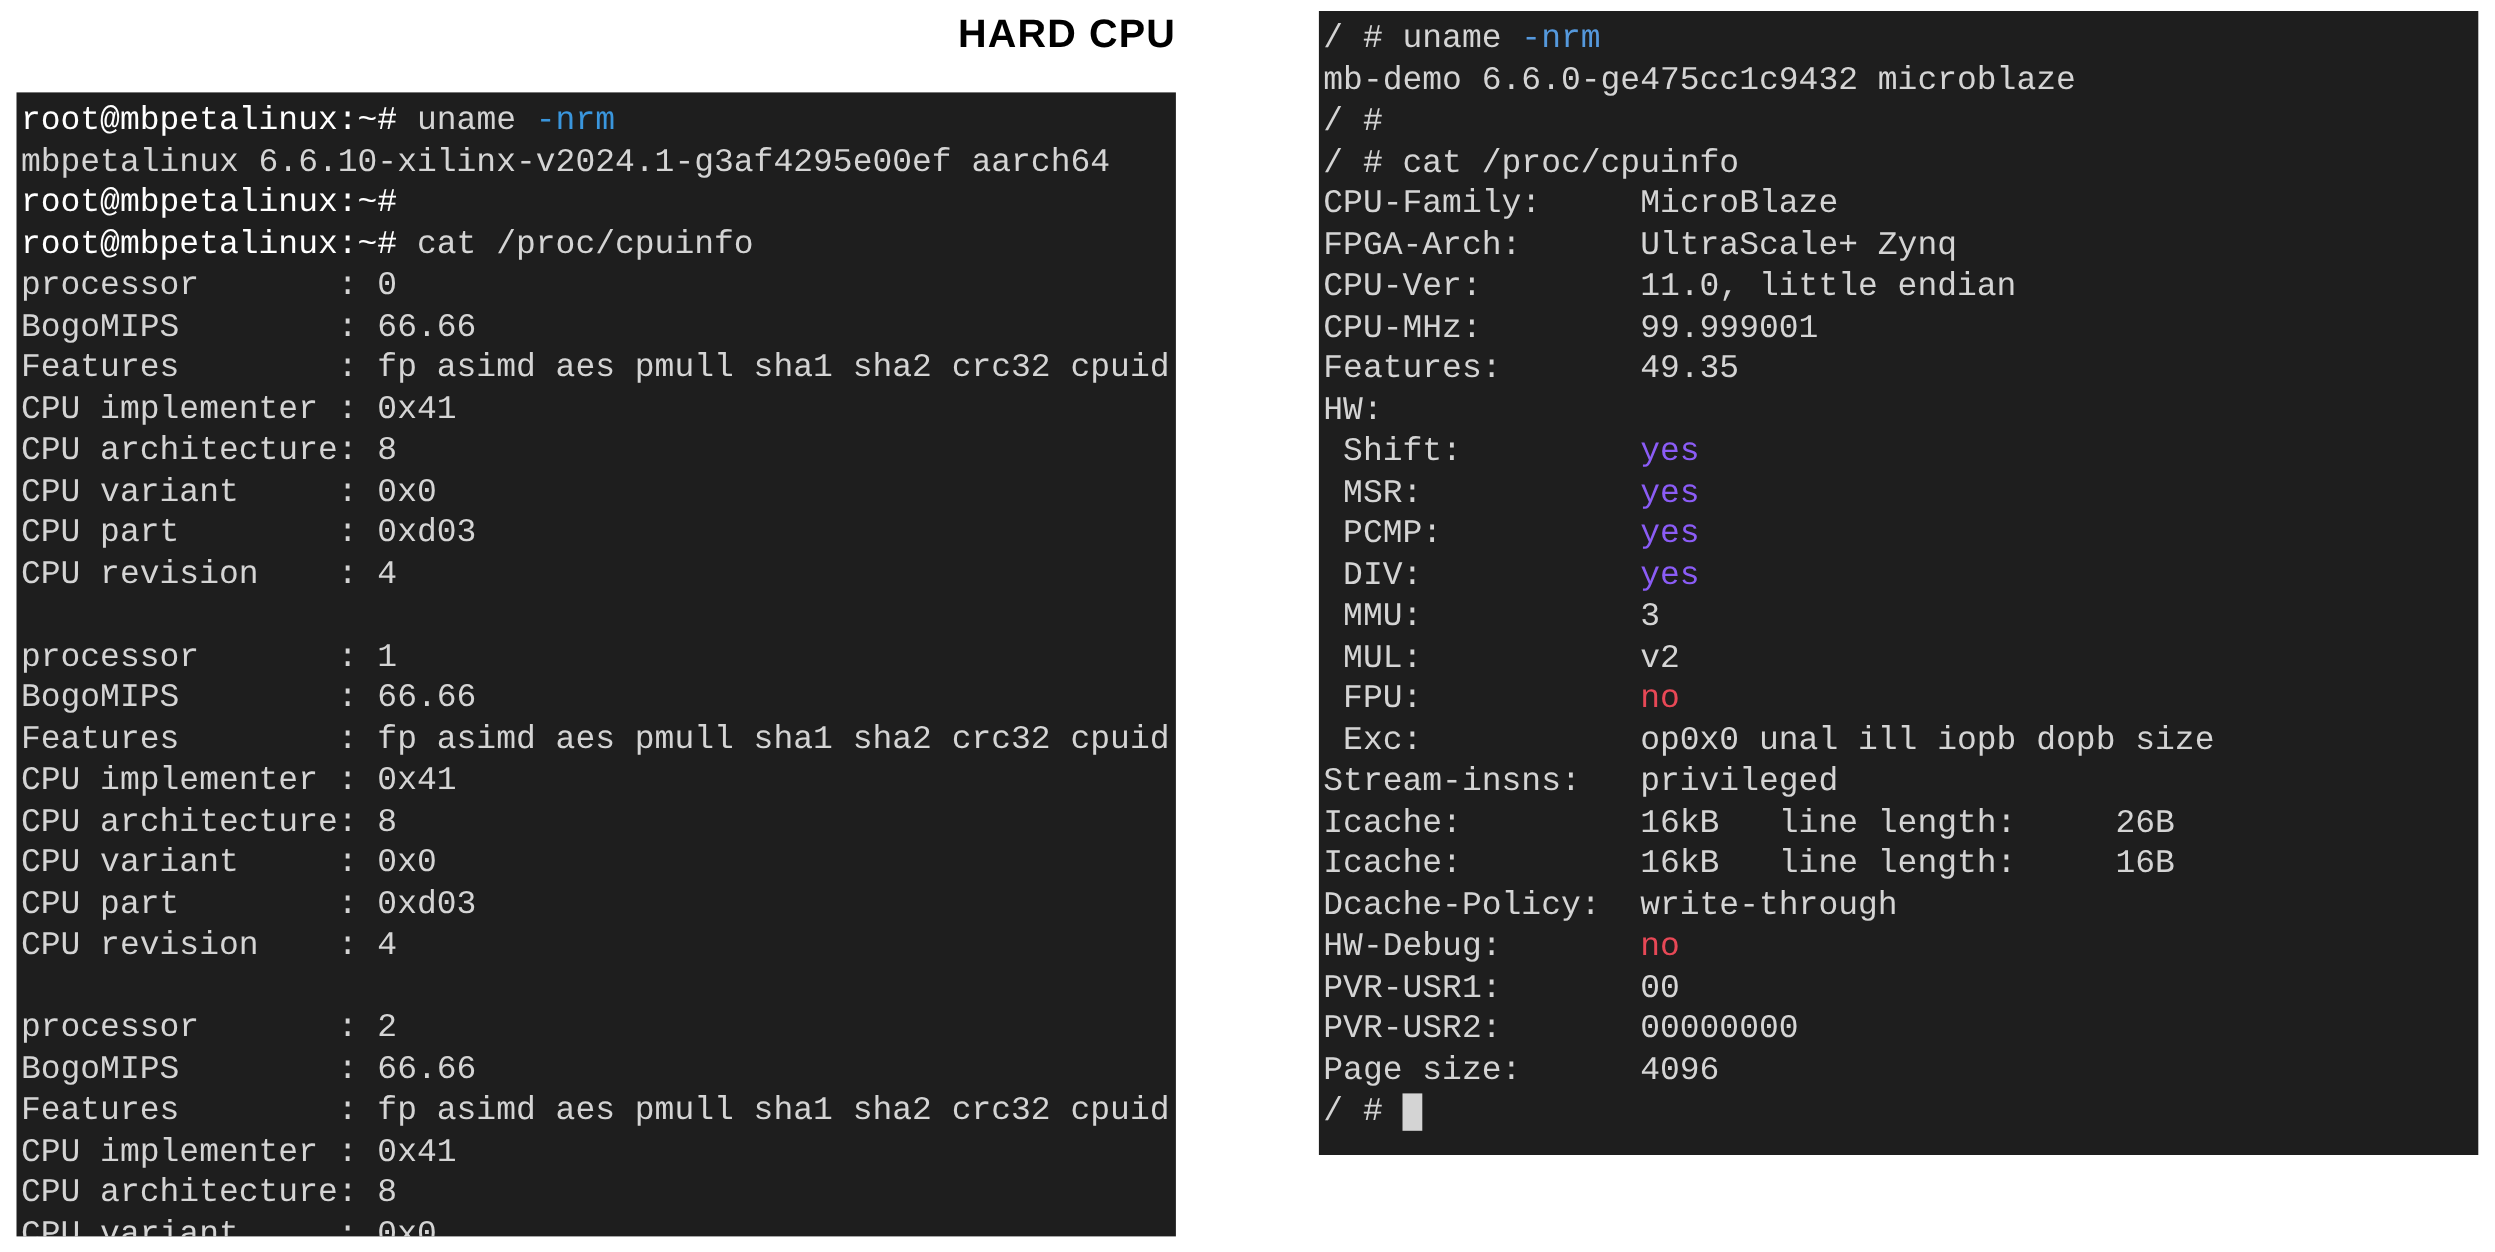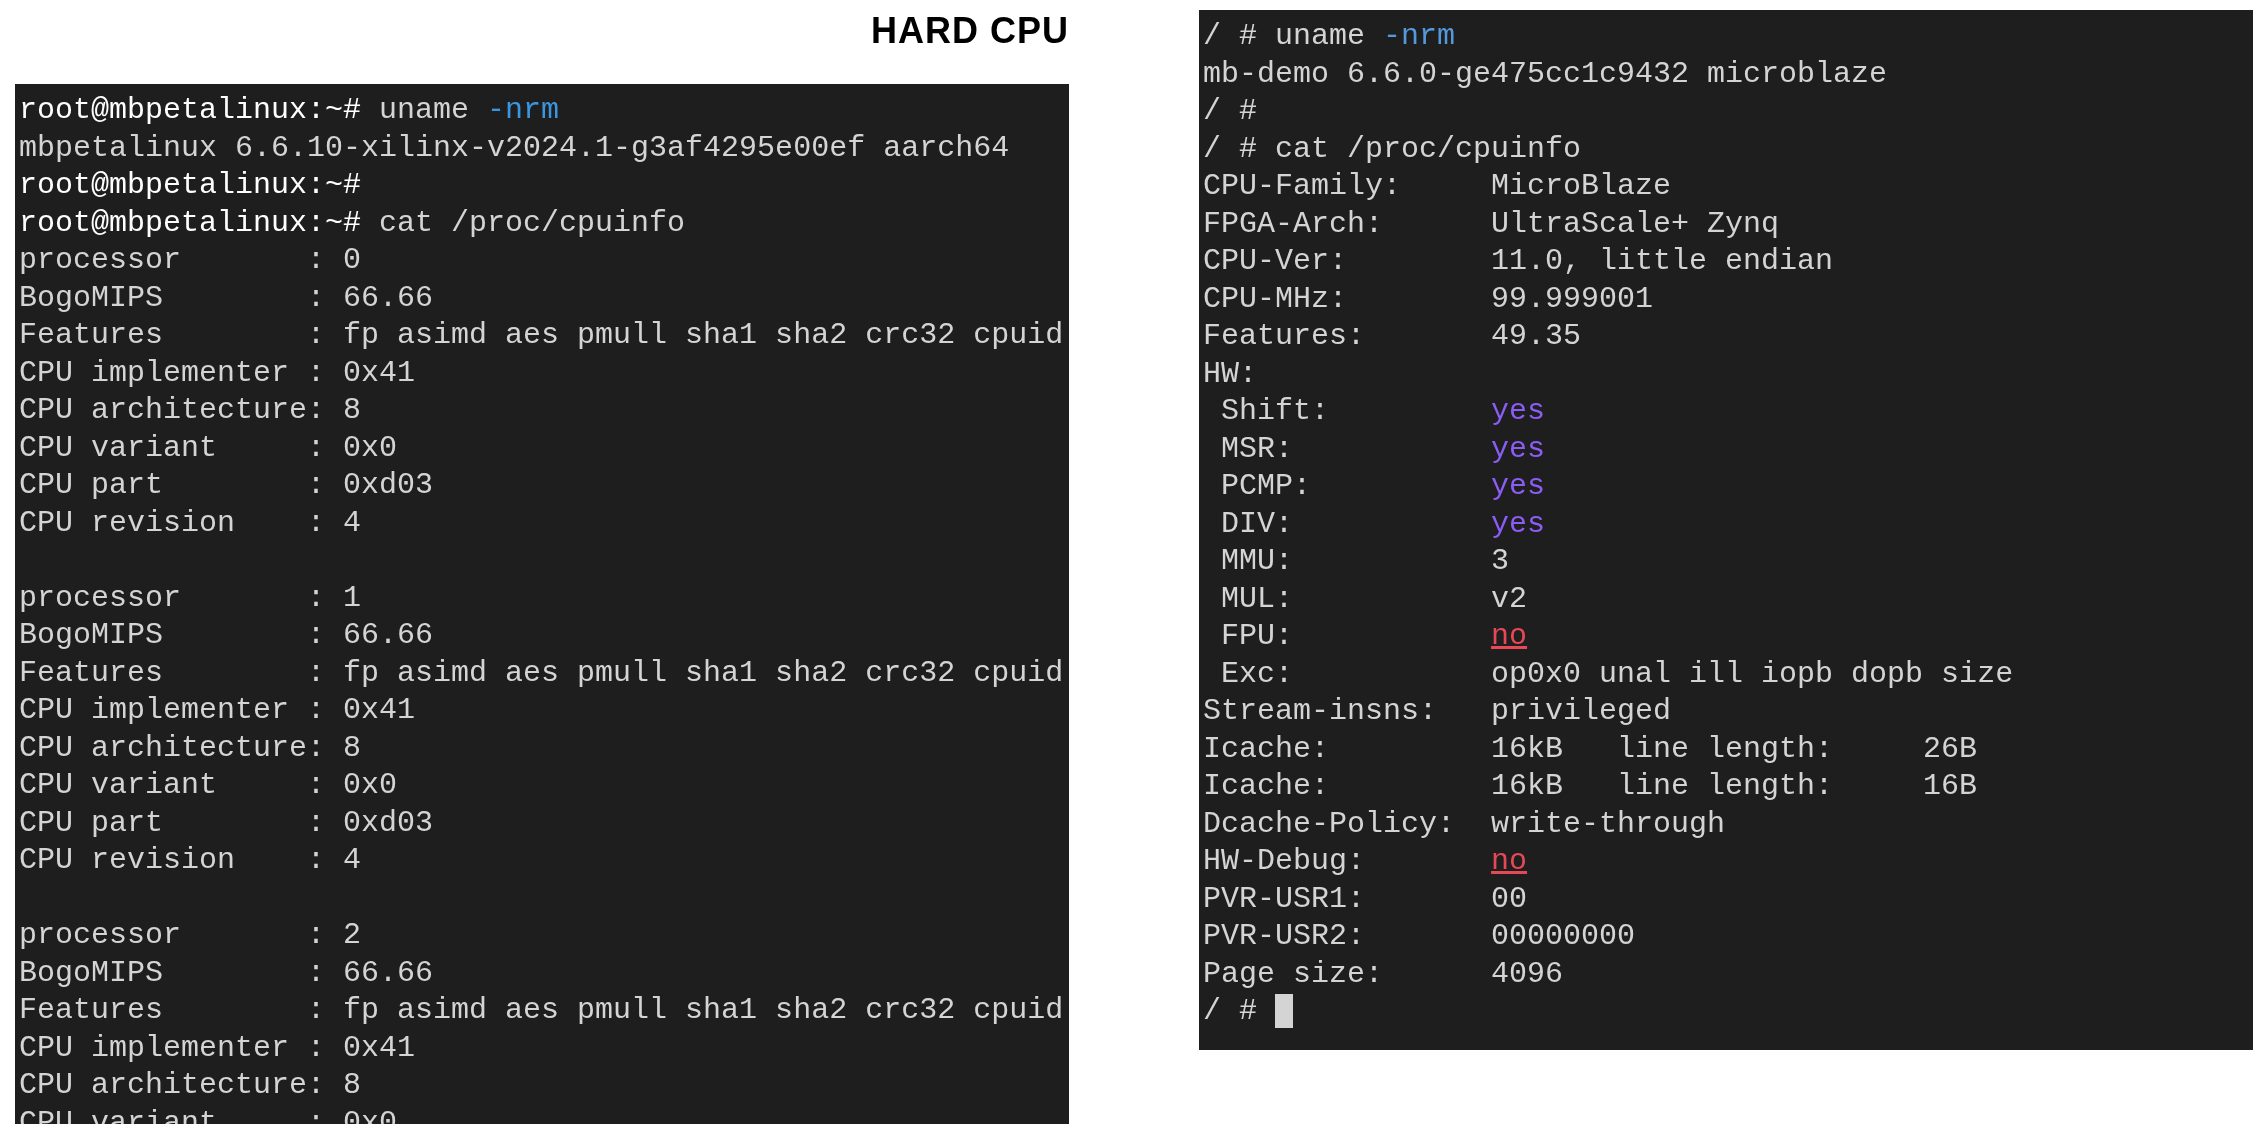--- a/index.html
+++ b/index.html
@@ -45,21 +45,20 @@
       color: #3a96dd;
     }
     .flag-blue {
       color: #5599dd;
     }
     .green {
       color: #8b5cf6;
     }
     .red {
       color: #e74856;
-      text-decoration: underline;
     }
     .cursor {
       background: #d4d4d4;
       color: #1e1e1e;
     }
   </style>
 </head>
 <body>
 
 <div class="container">

